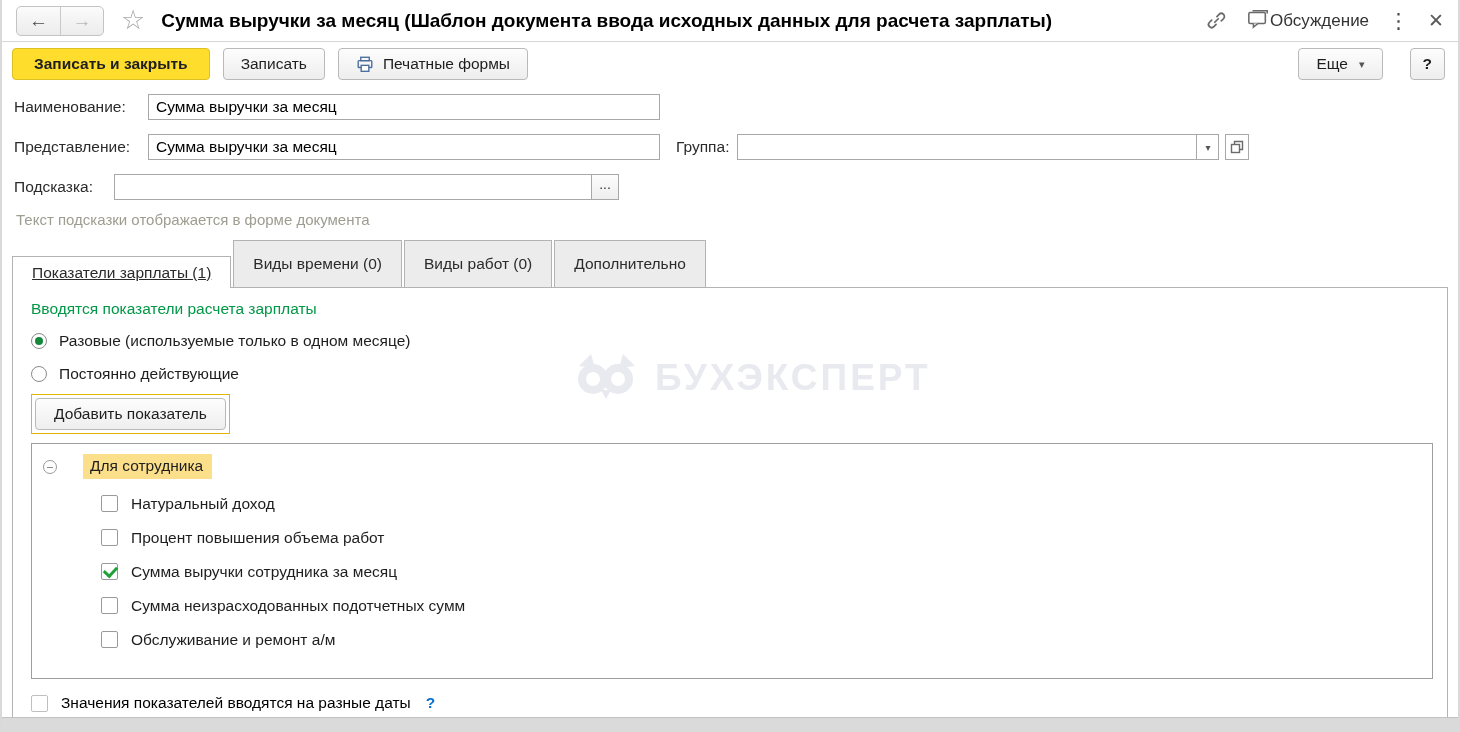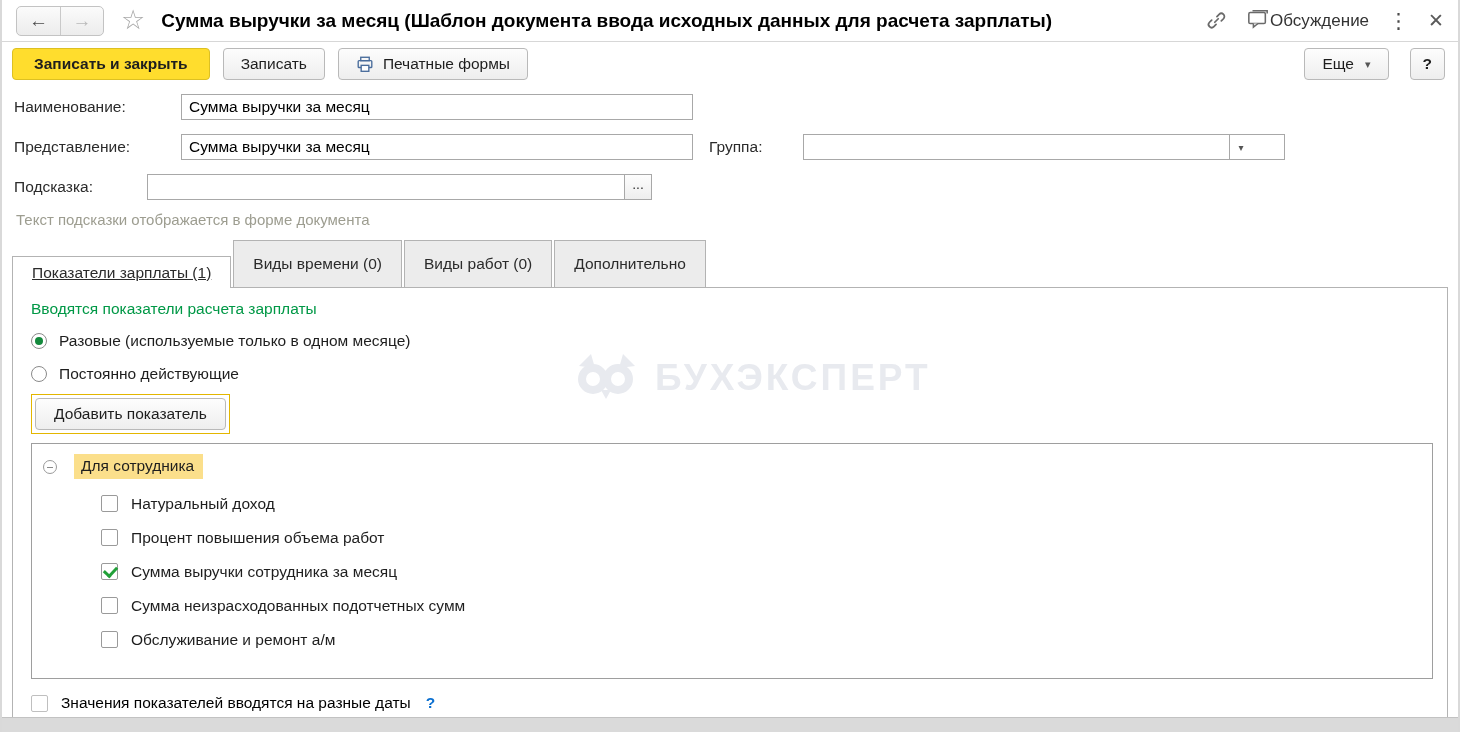--- a/index.html
+++ b/index.html
@@ -17,30 +17,30 @@
   .header-right{margin-left:auto;display:flex;align-items:center;gap:19px;}
   .hicon{display:flex;align-items:center;color:#6a6a6a;}
   .discussion{display:flex;align-items:center;font-size:17px;color:#333;}
   .kebab{font-size:21px;color:#4a4a4a;letter-spacing:0;line-height:1;}
   .closex{font-size:19px;color:#5a5a5a;line-height:1;}
 
   
   .toolbar{height:44px;display:flex;align-items:center;gap:13px;padding:0 10px;}
   .btn{height:32px;border:1px solid #b9b9b9;border-radius:4px;background:linear-gradient(#fdfdfd,#eeeeee);font-size:15.5px;color:#1e1e1e;padding:0 17px;display:inline-flex;align-items:center;gap:9px;font-family:inherit;}
   .btn-primary{background:#ffdd2d;border-color:#ddc022;font-weight:bold;padding:0 21px;}
-  .toolbar-right{margin-left:auto;display:flex;align-items:flex-end;gap:21px;padding-right:3px;}
+  .toolbar-right{margin-left:auto;display:flex;align-items:flex-end;gap:27px;padding-right:3px;}
   .caret{font-size:11px;color:#555;margin-left:2px;}
 
   
   .fields{padding:8px 12px 0 12px;}
   .frow{display:flex;align-items:center;margin-bottom:14px;height:26px;}
   .flabel{font-size:15.5px;color:#2b2b2b;}
   .w1{width:134px;}
   .w3{width:100px;}
-  .tinput{height:26px;border:1px solid #a8a8a8;font-size:15.5px;color:#000;padding:0 7px;font-family:inherit;background:#fff;margin-left:33px;}
+  .tinput{height:26px;border:1px solid #a8a8a8;font-size:15.5px;color:#000;padding:0 7px;font-family:inherit;background:#fff;}
   .inp-name{width:512px;}
   .group-label{margin-left:16px;margin-right:8px;}
   .combo{position:relative;width:482px;height:26px;}
   .combo .tinput{width:100%;padding-right:26px;}
   .combo-arrow{position:absolute;top:1px;right:1px;width:22px;height:24px;border-left:1px solid #a8a8a8;display:flex;align-items:center;justify-content:center;font-size:10px;color:#555;background:#fff;}
   .sqbtn{width:24px;height:26px;margin-left:6px;border:1px solid #a8a8a8;background:#fff;display:flex;align-items:center;justify-content:center;padding:0;}
   .inp-hint{width:478px;}
   .dots-btn{width:27px;height:26px;border:1px solid #a8a8a8;border-left:none;background:linear-gradient(#fdfdfd,#eeeeee);font-size:14px;color:#333;display:flex;align-items:center;justify-content:center;padding:0 0 6px 0;font-family:inherit;}
   .hint-note{font-size:15px;color:#9d9d90;margin:-3px 0 0 2px;height:20px;}
 
@@ -53,21 +53,21 @@
   .panel{position:relative;margin:0 10px;border:1px solid #b3b3b3;height:445px;background:#fff;padding:10px 14px 0 18px;}
   .section-title{font-size:15.5px;color:#009846;margin:2px 0 0 0;}
   .radio-row{display:flex;align-items:center;gap:12px;margin-top:12px;height:21px;}
   .radio{width:16px;height:16px;border:1px solid #8a8a8a;border-radius:50%;background:#fff;position:relative;flex:0 0 auto;}
   .radio.checked::after{content:'';position:absolute;left:3px;top:3px;width:8px;height:8px;border-radius:50%;background:#14893c;}
   .rlabel,.cblabel{font-size:15.5px;color:#1e1e1e;}
   .add-wrap{display:inline-block;border:1px solid #e3b600;padding:3px;margin-top:10px;background:#fff;}
   .add-btn{height:32px;border:1px solid #b9b9b9;border-radius:4px;background:linear-gradient(#fdfdfd,#eeeeee);font-size:15.5px;color:#1e1e1e;padding:0 18px;font-family:inherit;}
 
   .listpanel{margin-top:9px;border:1px solid #9e9e9e;height:236px;background:#fff;padding:9px 0 0 11px;position:relative;}
-  .group-row{display:flex;align-items:center;gap:17px;height:27px;}
+  .group-row{display:flex;align-items:center;gap:26px;height:27px;}
   .collapse{width:14px;height:14px;border:1px solid #9a9a9a;border-radius:50%;position:relative;flex:0 0 auto;}
   .collapse::after{content:'';position:absolute;left:3px;top:6px;width:6px;height:1.5px;background:#8a8a8a;}
   .group-name{background:#fbdf8b;font-size:15.5px;color:#1e1e1e;padding:3px 9px 4px 7px;}
   .item-row{display:flex;align-items:center;gap:13px;margin:13px 0 0 58px;height:21px;}
   .cb{width:17px;height:17px;border:1px solid #9a9a9a;border-radius:2px;background:#fff;position:relative;flex:0 0 auto;}
   .cb.checked::after{content:'';position:absolute;left:2px;top:2px;width:10px;height:6px;border-left:3px solid #21a038;border-bottom:3px solid #21a038;transform:rotate(-47deg);}
   .footer-opts{margin-top:13px;}
   .opt-row{display:flex;align-items:center;gap:13px;height:22px;margin-bottom:12px;}
   .cb.disabled{border-color:#bfbfbf;}
   .optlabel{font-size:15.5px;color:#000000;}

